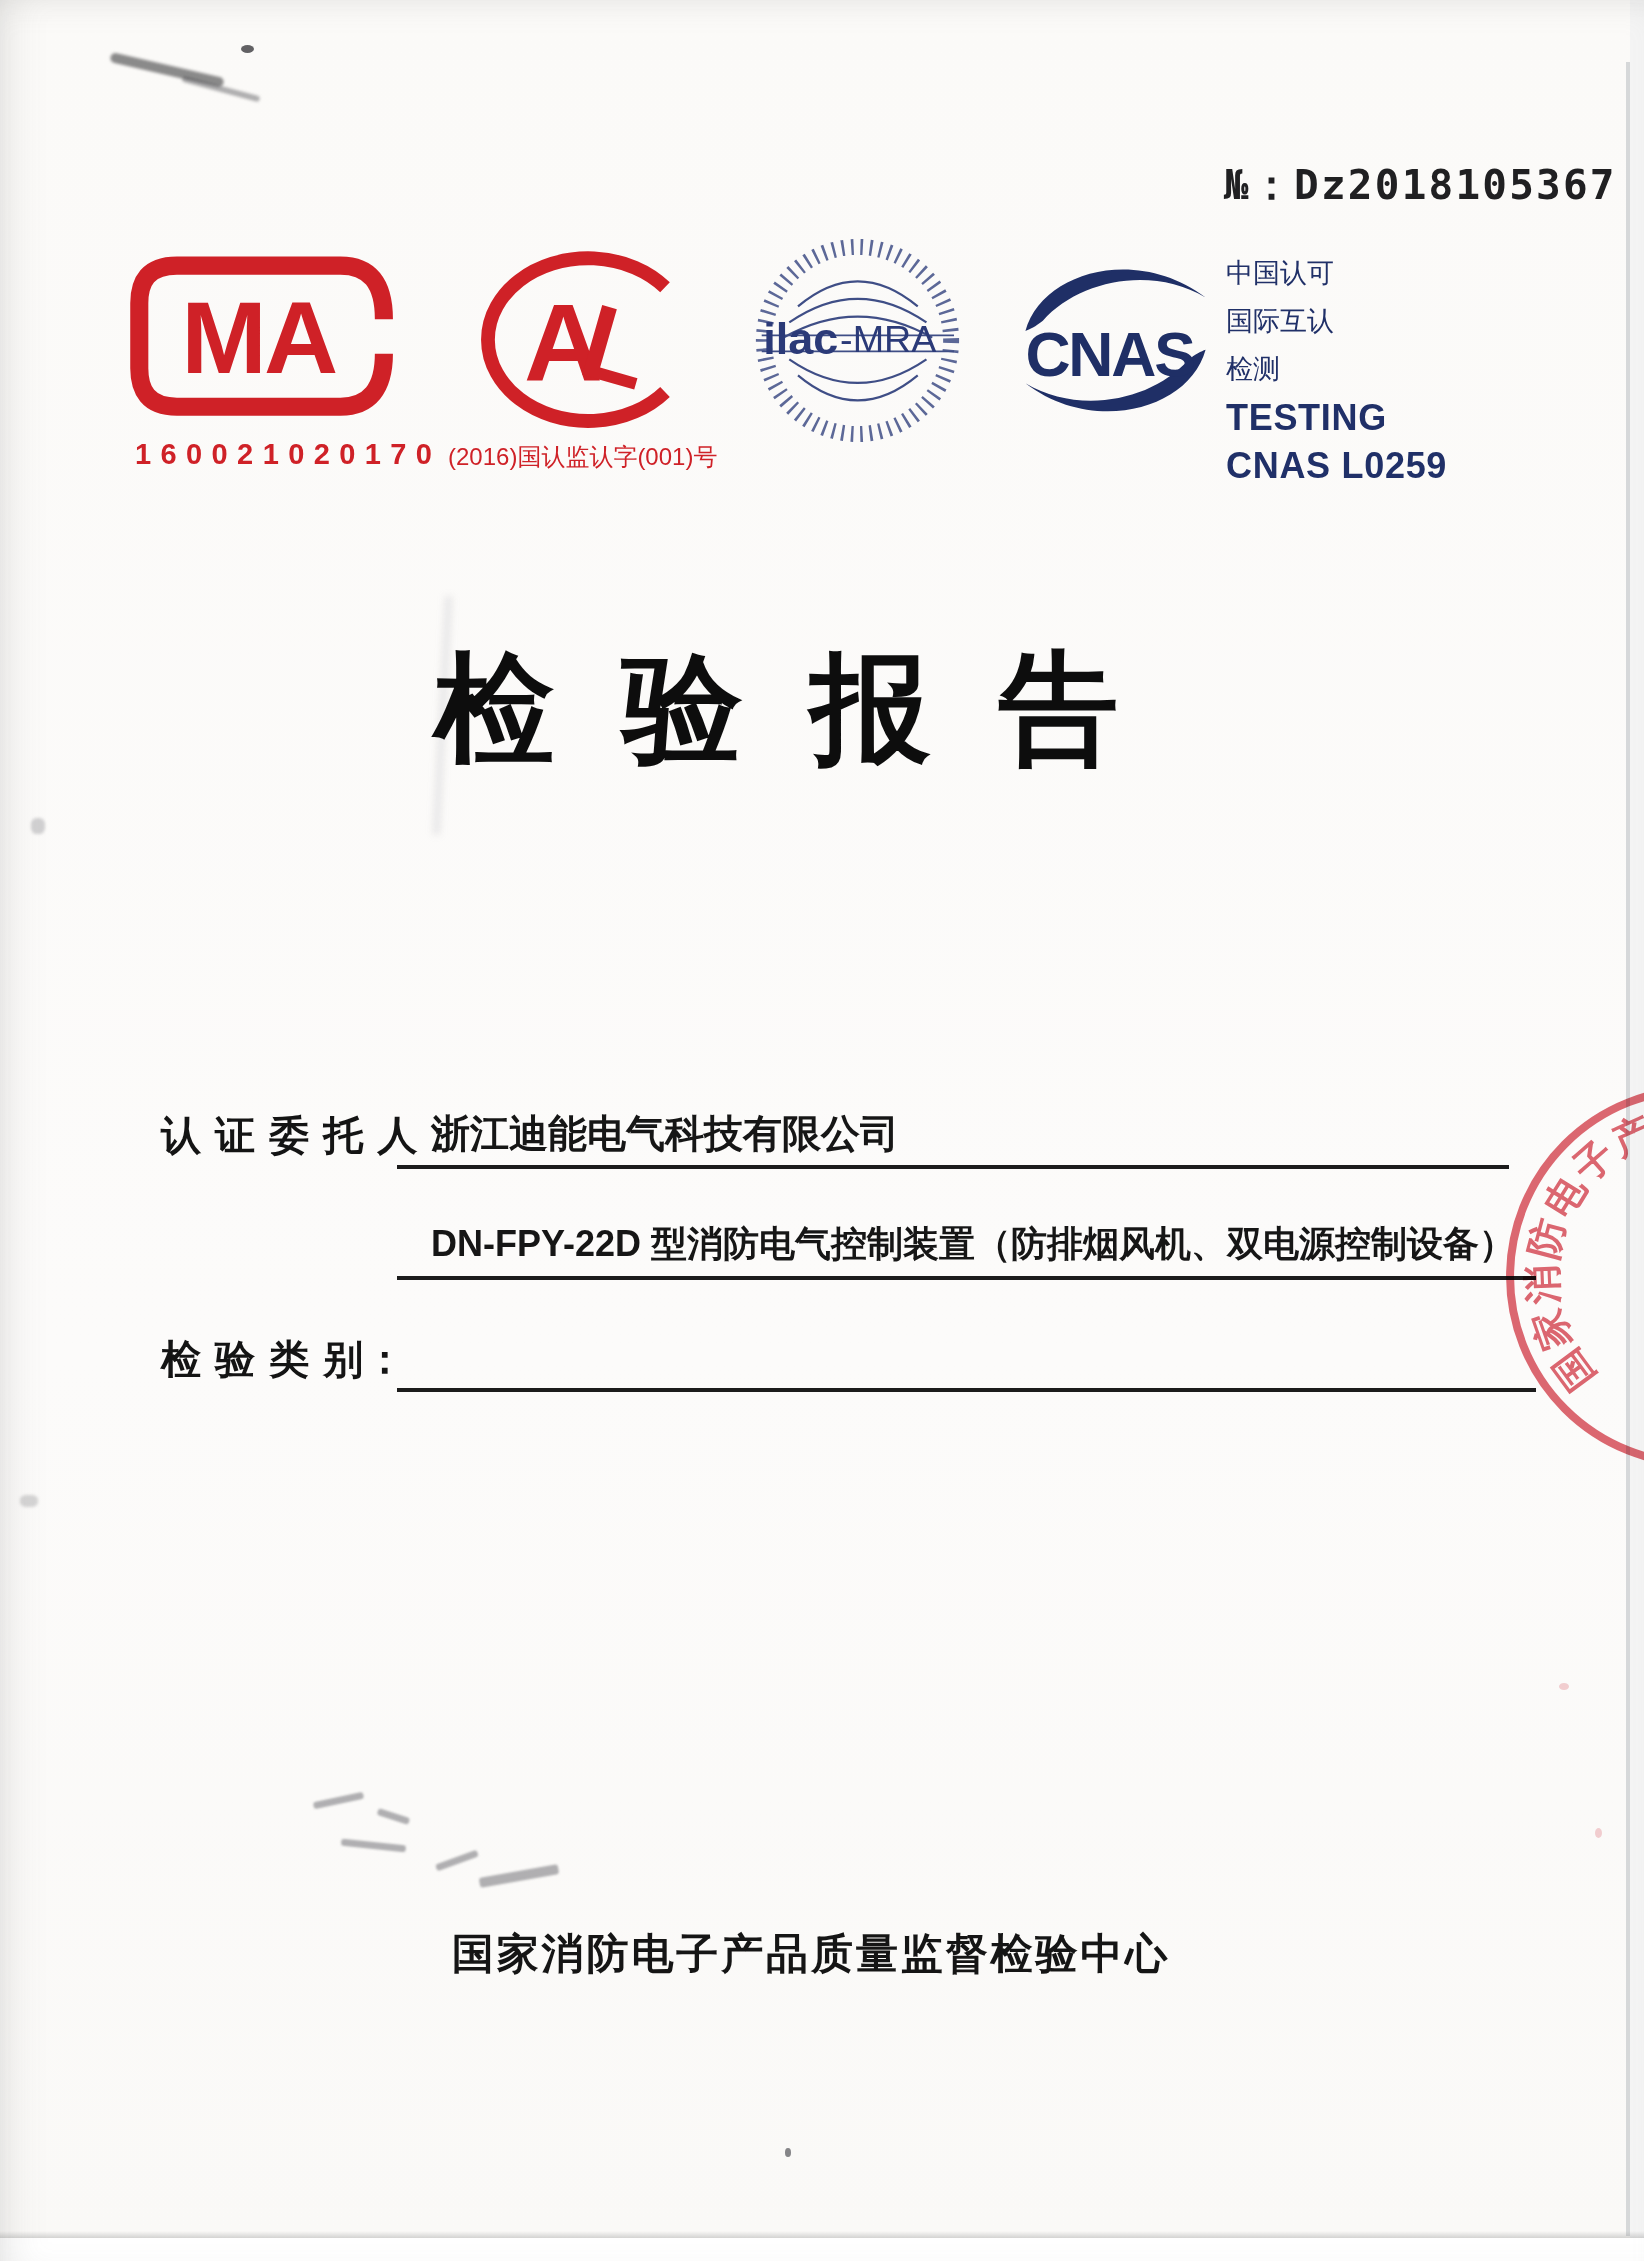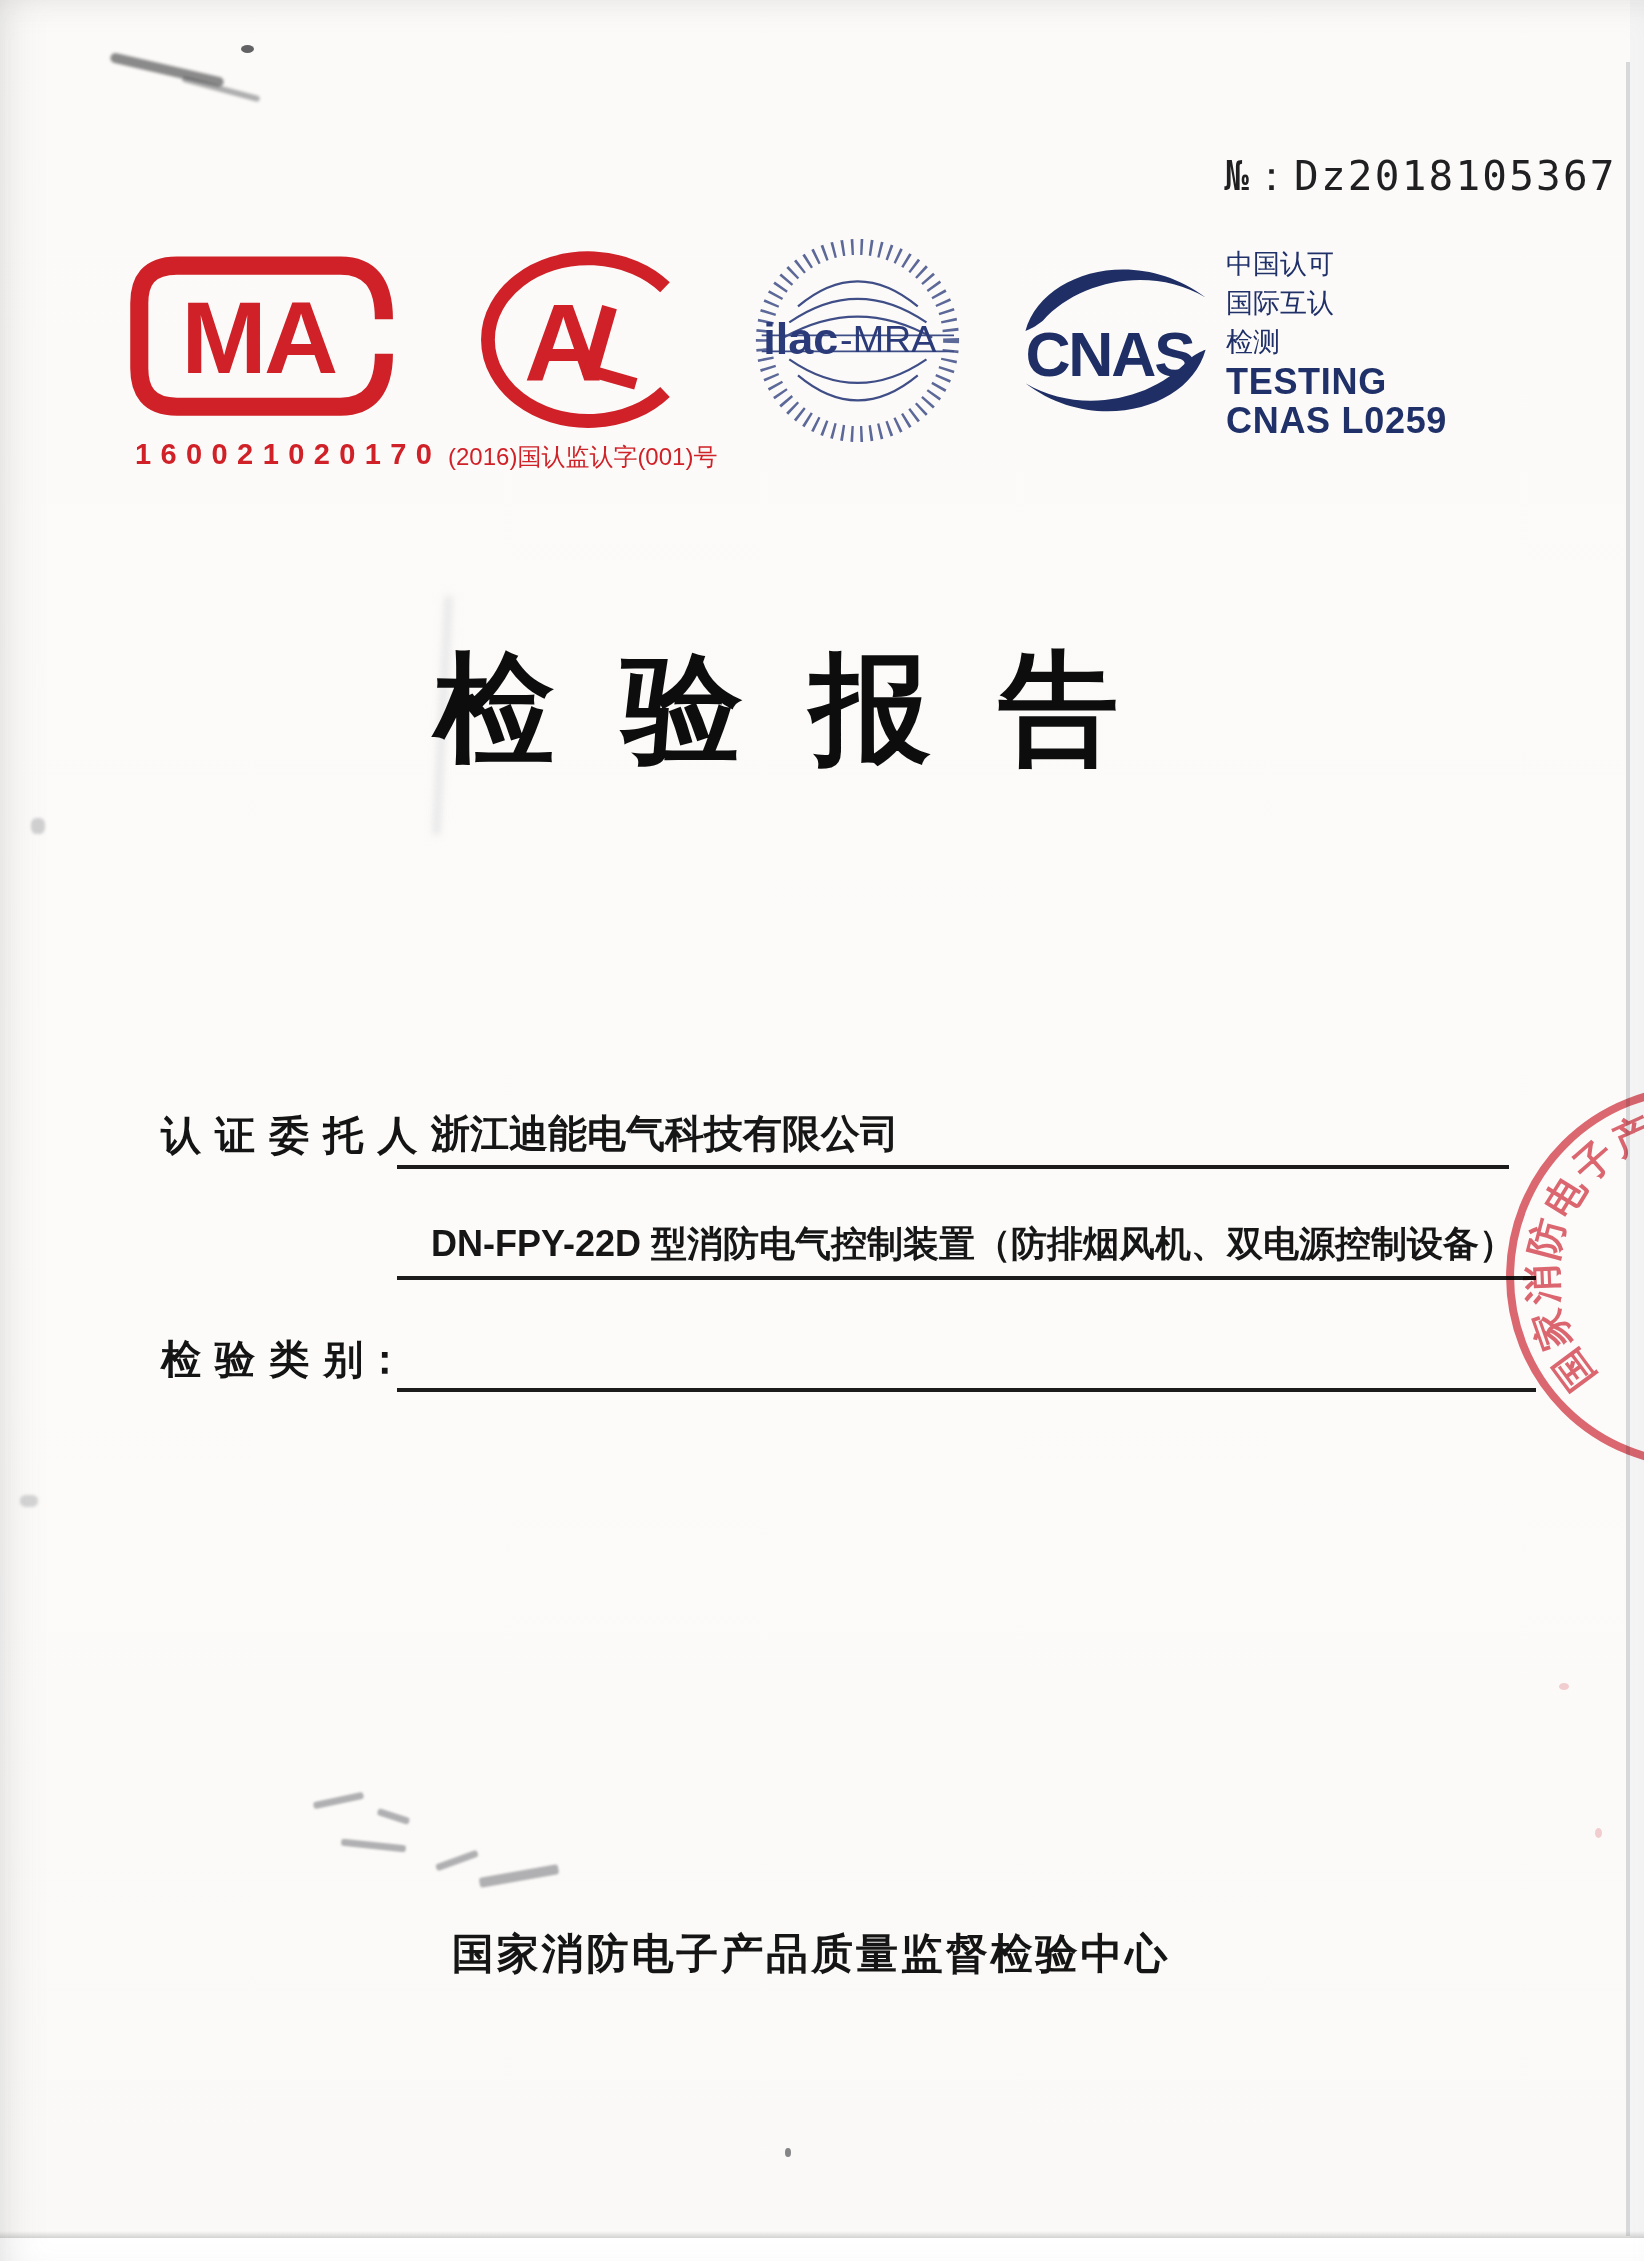--- a/index.html
+++ b/index.html
@@ -20,28 +20,28 @@
   
   .smudge-a{position:absolute;left:109px;top:65px;width:116px;height:10.2px;background:rgba(45,45,48,.55);border-radius:5.8px;transform:rotate(13deg);filter:blur(1.5px);}
   .smudge-b{position:absolute;left:181px;top:86px;width:80px;height:5.8px;background:rgba(60,60,64,.4);border-radius:4.4px;transform:rotate(15deg);filter:blur(1.5px);}
   .dot-top{position:absolute;left:241px;top:45px;width:13px;height:8px;background:#3c3c40;border-radius:50%;filter:blur(0.7px);opacity:.8;}
   .mark-left1{position:absolute;left:30.5px;top:818px;width:14.5px;height:16px;background:rgba(110,110,115,.3);border-radius:40%;filter:blur(1.5px);}
   .mark-left2{position:absolute;left:20.3px;top:1495px;width:17.4px;height:11.6px;background:rgba(110,110,115,.28);border-radius:40%;filter:blur(1.5px);}
   .speck{position:absolute;left:785px;top:2148px;width:5.8px;height:8.7px;background:#55555a;border-radius:50%;filter:blur(0.7px);opacity:.7;}
   .scr{position:absolute;background:rgba(85,85,92,.45);border-radius:2.9px;filter:blur(0.9px);}
   .pink{position:absolute;background:rgba(214,90,100,.28);border-radius:50%;filter:blur(0.7px);}
   
-  .report-no{position:absolute;left:1224px;top:149px;font-family:"DejaVu Sans Mono", monospace;
-    font-size:41px;letter-spacing:2.2px;color:#202022;font-weight:400;white-space:nowrap;}
+  .report-no{position:absolute;left:1224px;top:158px;font-family:"DejaVu Sans Mono", monospace;
+    font-size:41px;letter-spacing:2.2px;color:#202022;font-weight:700;white-space:nowrap;}
   
   .logo{position:absolute;}
   .cma-no{position:absolute;left:135px;top:438px;font-size:29px;letter-spacing:9.4px;color:#cf2127;font-weight:600;white-space:nowrap;}
   .cal-caption{position:absolute;left:448px;top:441px;font-size:24px;color:#cf2127;font-weight:500;white-space:nowrap;}
   .accred{position:absolute;left:1226px;top:245px;color:#203068;}
-  .accred div{font-size:27px;line-height:39px;font-weight:500;white-space:nowrap;}
+  .accred div{font-size:27px;line-height:39px;font-weight:500;white-space:nowrap;margin-top:9px;}
   .accred .en{font-weight:700;font-size:36px;letter-spacing:0.7px;}
   
   .doc-title{position:absolute;left:434px;top:648px;font-size:120px;font-weight:900;
     letter-spacing:17.4px;color:#0d0d0d;white-space:nowrap;line-height:1;}
   
   .field-label{position:absolute;left:161px;font-size:40px;font-weight:800;letter-spacing:1.5px;color:#141414;white-space:nowrap;}
   .field-value{position:absolute;left:431px;color:#161616;white-space:nowrap;font-weight:700;}
   .v1{top:1107px;font-size:39px;}
   .v2{top:1220px;font-size:36px;}
   .v3{top:1330px;font-size:41px;letter-spacing:14.5px;}

